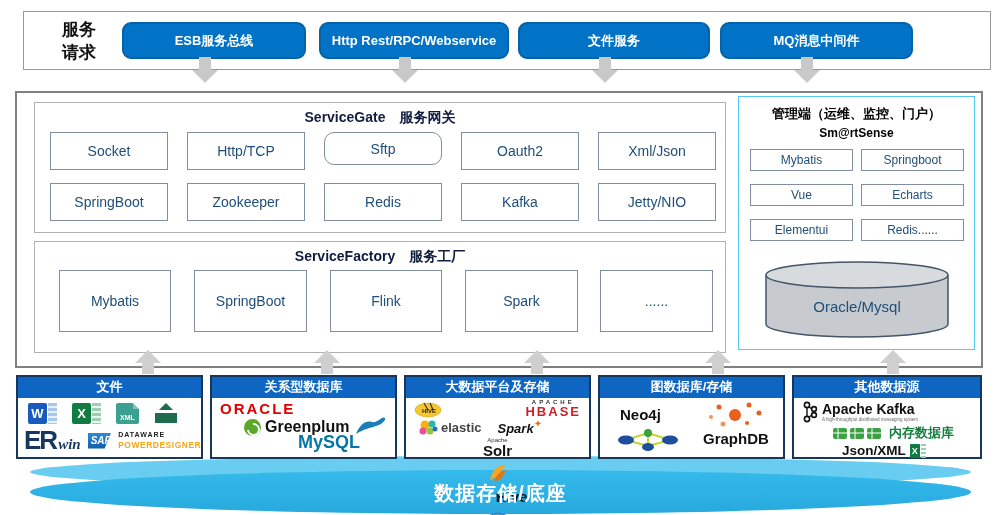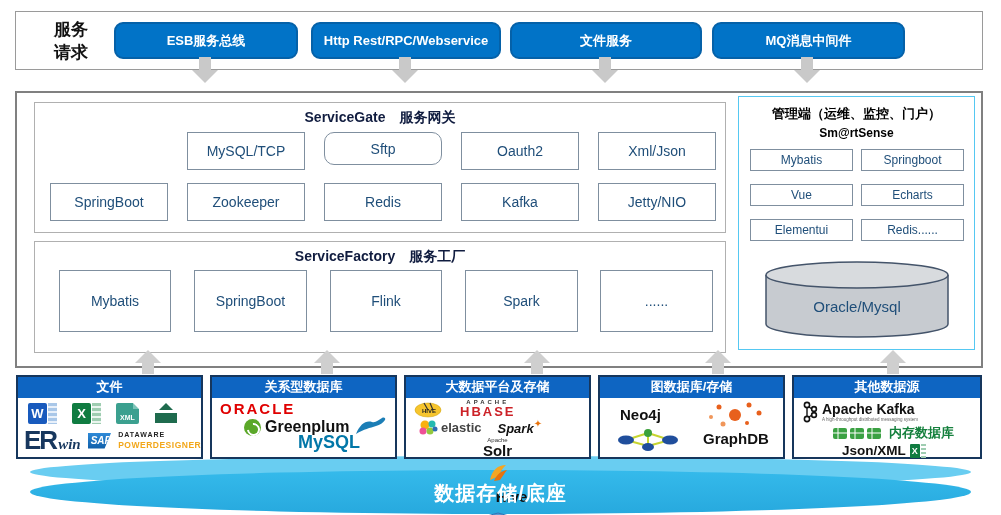--- a/index.html
+++ b/index.html
@@ -2,21 +2,21 @@
 <html><head>
 <meta charset="utf-8">
 <style>
   * { margin:0; padding:0; box-sizing:border-box; }
   body { background:#fff; }
   #stage { position:relative; width:1001px; height:515px; background:#fff;
            font-family:"Liberation Sans", sans-serif; overflow:hidden; }
   .abs { position:absolute; }
 
   
-  .top-box { left:15px; top:11px; width:968px; height:59px; border:1px solid #9a9a9a; background:#fff; }
+  .top-box { left:23px; top:11px; width:968px; height:59px; border:1px solid #9a9a9a; background:#fff; }
   .req-label { position:absolute; left:20px; top:6px; width:70px; text-align:center;
                font-size:17px; font-weight:bold; color:#111; line-height:23px; }
   .svc-btn { position:absolute; top:10px; height:37px; background:#0173C7; border:2px solid #0561A8;
              border-radius:9px; color:#fff; font-size:13px; font-weight:bold;
              display:flex; align-items:center; justify-content:center; }
 
   
   .arrow-down { position:absolute; width:26px; }
   .arrow-down .bar { width:12px; height:13px; background:#C9C9C9; margin:0 auto; }
   .arrow-down .tip { width:0; height:0; border-left:13px solid transparent; border-right:13px solid transparent;
@@ -142,21 +142,22 @@
       <div class="bar"></div>
       <div class="tip"></div>
     </div>
 
   <div class="abs mid-box">
 
     <div class="inner-box" style="left:17px;top:9px;width:692px;height:131px;">
       <div class="inner-title">
         <span>ServiceGate</span><span class="zh">服务网关</span>
       </div>
-      <div class="tech-box" style="left:152px;top:29px;width:118px;height:38px;">MySQL/TCP</div>
+      <div class="tech-box" style="left:15px;top:29px;width:118px;height:38px;">Socket</div>
+      <div class="tech-box" style="left:152px;top:29px;width:118px;height:38px;">Http/TCP</div>
       <div class="tech-box" style="left:289px;top:29px;width:118px;height:33px;border-radius:10px;">Sftp</div>
       <div class="tech-box" style="left:426px;top:29px;width:118px;height:38px;">Oauth2</div>
       <div class="tech-box" style="left:563px;top:29px;width:118px;height:38px;">Xml/Json</div>
       <div class="tech-box" style="left:15px;top:80px;width:118px;height:38px;">SpringBoot</div>
       <div class="tech-box" style="left:152px;top:80px;width:118px;height:38px;">Zookeeper</div>
       <div class="tech-box" style="left:289px;top:80px;width:118px;height:38px;">Redis</div>
       <div class="tech-box" style="left:426px;top:80px;width:118px;height:38px;">Kafka</div>
       <div class="tech-box" style="left:563px;top:80px;width:118px;height:38px;">Jetty/NIO</div>
     </div>
 
@@ -254,21 +255,21 @@
       <svg class="abs" style="left:142px;top:18px;" width="34" height="20" viewBox="0 0 34 20">
         <path d="M2 18 C6 8 12 4 18 6 C22 7 24 4 28 2 C30 1 32 2 31 4 C29 7 26 9 22 10 C16 12 10 13 2 18 Z" fill="#1C7EB6"></path>
       </svg>
       <div class="abs mysql-t" style="left:86px;top:34px;">MySQL</div>
     </div>
   </div>
 
   <div class="src" style="left:404px;width:187px;">
     <div class="src-hd">大数据平台及存储</div>
     <div class="src-bd">
-      <div class="row-flex" style="padding:1px 8px 0; gap:14px;">
+      <div class="row-flex" style="padding:1px 8px 0; gap:14px;justify-content:space-between;">
         <svg width="32" height="18" viewBox="0 0 32 18">
           <ellipse cx="14" cy="10" rx="13" ry="7" fill="#F7C52D" stroke="#caa10e" stroke-width="0.5"></ellipse>
           <path d="M10 3 L14 10 M16 3 L19 10" stroke="#333" stroke-width="1.2" fill="none"></path>
           <text x="8" y="13" font-size="6" font-weight="bold" fill="#222">HIVE</text>
         </svg>
         <div class="hbase-stack">
           <div class="ap">APACHE</div>
           <div class="hb">HBASE</div>
         </div>
       </div>

